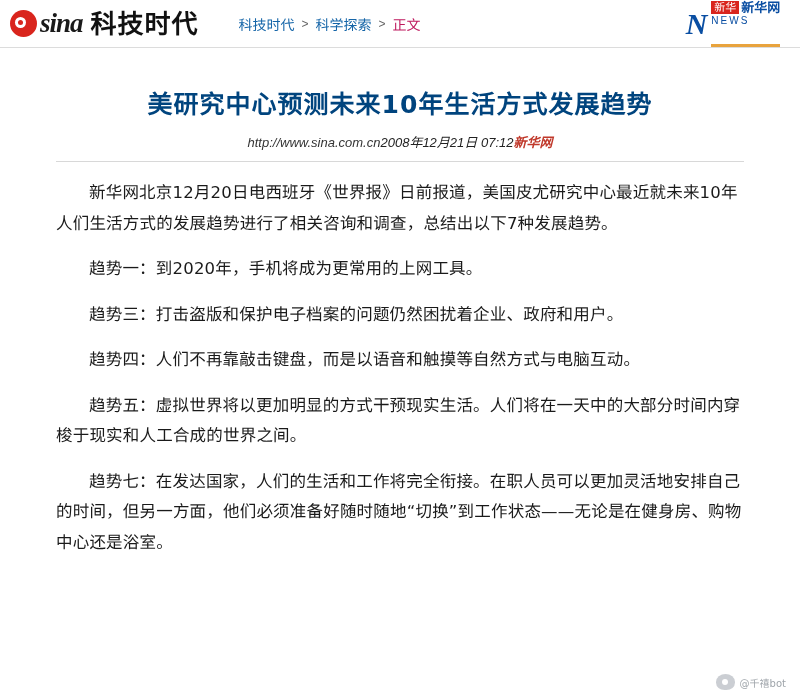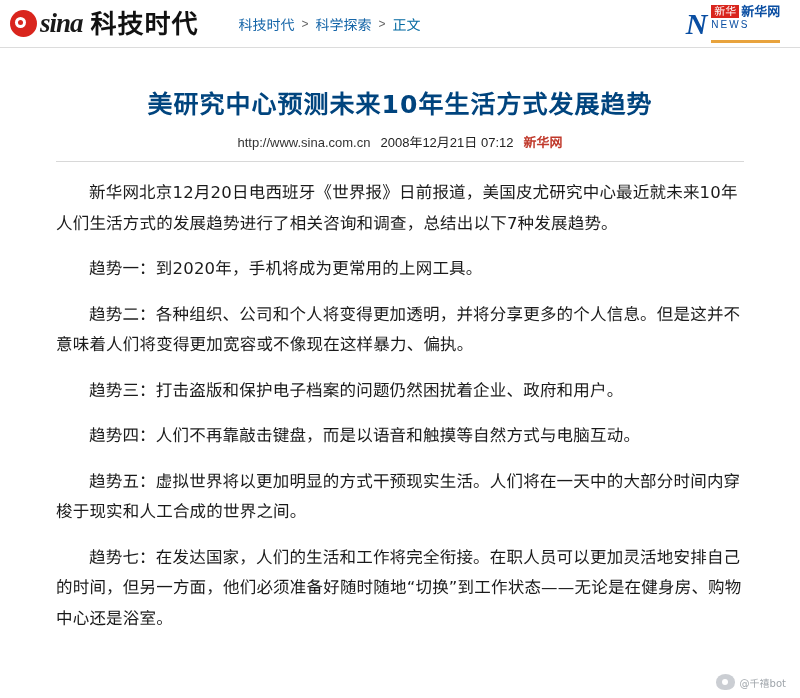--- a/index.html
+++ b/index.html
@@ -101,21 +101,21 @@
   }
   .breadcrumb a {
     color: #1565a8;
     text-decoration: none;
   }
   .breadcrumb .sep {
     color: #666;
     font-size: 12px;
   }
   .breadcrumb .current {
-    color: #0369a1;
+    color: #be185d;
   }
 
   .xinhua-logo {
     flex: 0 0 auto;
     width: 106px;
     height: 38px;
     background: #ffffff;
     border: 0;
     display: flex;
     align-items: center;
@@ -159,21 +159,21 @@
     font-weight: bold;
     font-family: "DejaVu Sans", sans-serif;
   }
   .xl-sub {
     font-size: 10px;
     color: #0a4ea2;
     letter-spacing: 2px;
     font-family: "Liberation Sans", sans-serif;
     margin-top: 2px;
     border-bottom: 3px solid #e8a33d;
-    padding-bottom: 10px;
+    padding-bottom: 18px;
   }
 
   
   .page {
     padding: 0;
     background: #fff;
   }
   .article {
     padding: 30px 56px 0 56px;
   }
@@ -187,22 +187,23 @@
     font-family: "DejaVu Sans", sans-serif;
   }
   .meta {
     text-align: center;
     font-size: 13px;
     color: #333;
     margin-bottom: 8px;
     display: flex;
     justify-content: center;
     align-items: baseline;
-    gap: 10px;
+    gap: 0;
     flex-wrap: wrap;
+    font-style: italic;
   }
   .meta .url {
     color: #333;
     font-family: "Liberation Sans", sans-serif;
   }
   .meta .date {
     color: #222;
   }
   .meta .source {
     color: #c0392b;
@@ -298,21 +299,20 @@
       <span class="url">http://www.sina.com.cn</span>
       <span class="date">2008年12月21日 07:12</span>
       <span class="source">新华网</span>
     </div>
 
     <hr class="rule">
 
     <div class="content">
       <p>新华网北京12月20日电西班牙《世界报》日前报道，美国皮尤研究中心最近就未来10年人们生活方式的发展趋势进行了相关咨询和调查，总结出以下7种发展趋势。</p>
       <p>趋势一：到2020年，手机将成为更常用的上网工具。</p>
-      <p>趋势二：各种组织、公司和个人将变得更加透明，并将分享更多的个人信息。但是这并不意味着人们将变得更加宽容或不像现在这样暴力、偏执。</p>
       <p>趋势三：打击盗版和保护电子档案的问题仍然困扰着企业、政府和用户。</p>
       <p>趋势四：人们不再靠敲击键盘，而是以语音和触摸等自然方式与电脑互动。</p>
       <p>趋势五：虚拟世界将以更加明显的方式干预现实生活。人们将在一天中的大部分时间内穿梭于现实和人工合成的世界之间。</p>
       <p>趋势七：在发达国家，人们的生活和工作将完全衔接。在职人员可以更加灵活地安排自己的时间，但另一方面，他们必须准备好随时随地“切换”到工作状态——无论是在健身房、购物中心还是浴室。</p>
     </div>
   </div>
 </div>
 
 <div class="watermark">
   <span class="weibo-eye"></span>

